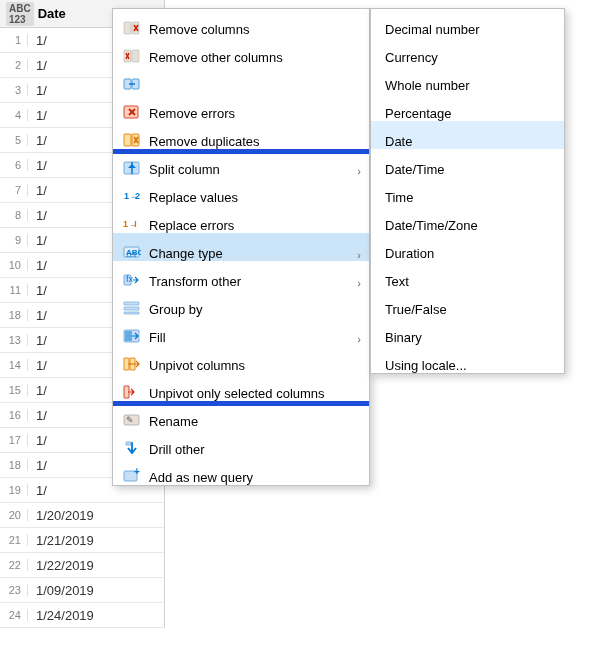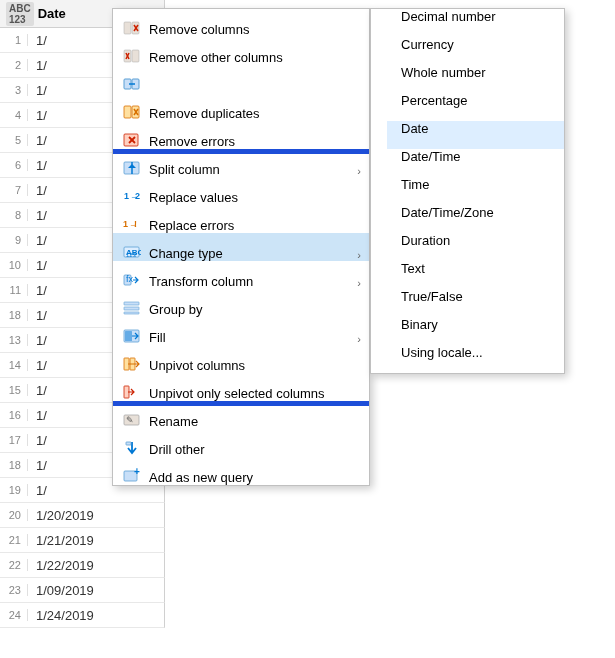--- a/index.html
+++ b/index.html
@@ -129,25 +129,24 @@
       left: 370px;
       width: 195px;
       background: white;
       border: 1px solid #c0c0c0;
       box-shadow: 3px 3px 8px rgba(0,0,0,0.2);
       z-index: 101;
     }
 
     .submenu-item {
       display: flex;
-      align-items: flex-start;
+      align-items: flex-end;
       height: 28px;
       padding: 0 14px;
       cursor: pointer;
-      margin-left: 16px;
     }
 
     .submenu-item.active {
       background: #ddeeff;
     }
   </style>
 </head>
 <body>
 
 <div class="table-container">
@@ -288,40 +287,40 @@
           <rect x="1" y="3" width="7" height="10" rx="1" fill="#c8dff8" stroke="#5a9fd4" stroke-width="1"></rect>
           <rect x="9" y="3" width="7" height="10" rx="1" fill="#c8dff8" stroke="#5a9fd4" stroke-width="1"></rect>
           <line x1="6" y1="8" x2="12" y2="8" stroke="#0078d4" stroke-width="1.5" marker-end="url(#arr)"></line>
         </svg>
       </span>
 
   </div>
     <div class="menu-item">
     <span class="menu-icon">
         <svg width="18" height="16" viewBox="0 0 18 16">
+          <rect x="1" y="2" width="14" height="12" rx="1" fill="#ffd0c0" stroke="#cc2200" stroke-width="0.8"></rect>
+          <line x1="6" y1="5" x2="12" y2="11" stroke="#cc2200" stroke-width="1.8"></line>
+          <line x1="12" y1="5" x2="6" y2="11" stroke="#cc2200" stroke-width="1.8"></line>
+        </svg>
+      </span>
+    <span class="menu-label">Remove errors</span>
+
+  </div>
+    <div class="menu-item">
+    <span class="menu-icon">
+        <svg width="18" height="16" viewBox="0 0 18 16">
           <rect x="1" y="2" width="7" height="12" rx="1" fill="#ffe0a0" stroke="#d87000" stroke-width="0.8"></rect>
           <rect x="9" y="2" width="7" height="12" rx="1" fill="#ffe0a0" stroke="#d87000" stroke-width="0.8"></rect>
           <line x1="11" y1="5" x2="15" y2="11" stroke="#d87000" stroke-width="1.5"></line>
           <line x1="15" y1="5" x2="11" y2="11" stroke="#d87000" stroke-width="1.5"></line>
         </svg>
       </span>
     <span class="menu-label">Remove duplicates</span>
 
   </div>
-    <div class="menu-item">
-    <span class="menu-icon">
-        <svg width="18" height="16" viewBox="0 0 18 16">
-          <rect x="1" y="2" width="14" height="12" rx="1" fill="#ffd0c0" stroke="#cc2200" stroke-width="0.8"></rect>
-          <line x1="6" y1="5" x2="12" y2="11" stroke="#cc2200" stroke-width="1.8"></line>
-          <line x1="12" y1="5" x2="6" y2="11" stroke="#cc2200" stroke-width="1.8"></line>
-        </svg>
-      </span>
-    <span class="menu-label">Remove errors</span>
-
-  </div>
     <div class="menu-item separator-above">
     <span class="menu-icon">
         <svg width="18" height="16" viewBox="0 0 18 16">
           <rect x="1" y="2" width="15" height="12" rx="1" fill="#c8dff8" stroke="#5a9fd4" stroke-width="0.8"></rect>
           <line x1="9" y1="2" x2="9" y2="14" stroke="#0078d4" stroke-width="1.5"></line>
           <polygon points="5,8 9,4 13,8" fill="#0078d4"></polygon>
         </svg>
       </span>
     <span class="menu-label">Split column</span>
     <span class="menu-arrow">›</span>
@@ -360,21 +359,21 @@
     <span class="menu-arrow">›</span>
   </div>
     <div class="menu-item">
     <span class="menu-icon">
         <svg width="18" height="16" viewBox="0 0 18 16">
           <rect x="1" y="3" width="7" height="10" rx="1" fill="#c8dff8" stroke="#5a9fd4" stroke-width="0.8"></rect>
           <text x="3" y="10" font-size="9" fill="#0078d4">fx</text>
           <path d="M10 8 L14 8 M12 5 L15 8 L12 11" stroke="#0078d4" stroke-width="1.2" fill="none"></path>
         </svg>
       </span>
-    <span class="menu-label">Transform column</span>
+    <span class="menu-label">Transform other</span>
     <span class="menu-arrow">›</span>
   </div>
     <div class="menu-item">
     <span class="menu-icon">
         <svg width="18" height="16" viewBox="0 0 18 16">
           <rect x="1" y="2" width="15" height="3" rx="0.5" fill="#c8dff8" stroke="#5a9fd4" stroke-width="0.6"></rect>
           <rect x="1" y="7" width="15" height="3" rx="0.5" fill="#c8dff8" stroke="#5a9fd4" stroke-width="0.6"></rect>
           <rect x="1" y="12" width="15" height="2" rx="0.5" fill="#c8dff8" stroke="#5a9fd4" stroke-width="0.6"></rect>
         </svg>
       </span>

